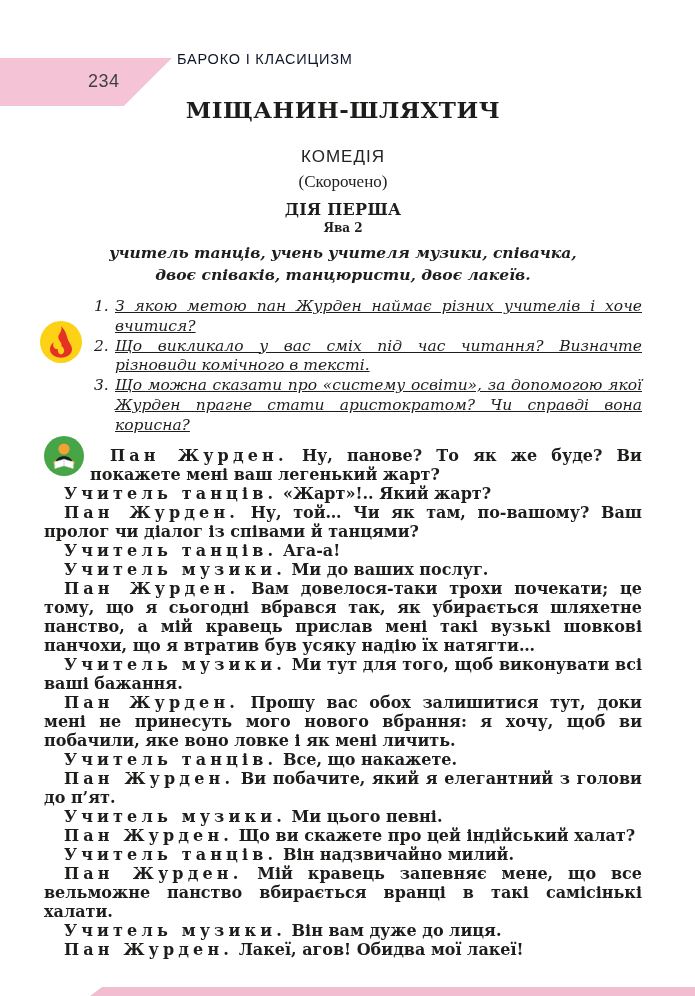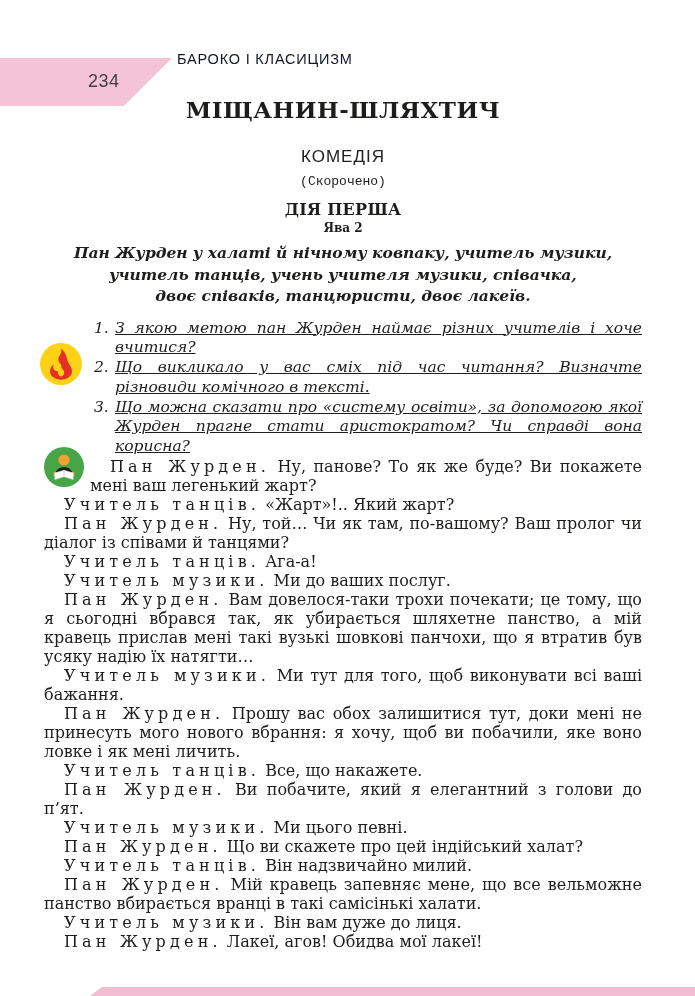--- a/index.html
+++ b/index.html
@@ -42,22 +42,22 @@
     font-size:23px;font-weight:bold;letter-spacing:.5px;
     line-height:28px;
   }
   .play-genre{
     margin-top:23px;text-align:center;
     font-family:"Liberation Sans",sans-serif;
     font-size:17px;line-height:20px;letter-spacing:1px;color:#222;
   }
   .play-note{
     margin-top:5px;text-align:center;
-    font-family:Liberation Mono, monospace;
-    font-size:13px;line-height:20px;color:#222;
+    font-family:Liberation Serif, serif;
+    font-size:17px;line-height:20px;color:#222;
   }
   .play-act{
     margin-top:9px;text-align:center;
     font-size:16px;font-weight:bold;line-height:18px;letter-spacing:.3px;
   }
   .play-scene{
     text-align:center;
     font-size:12px;font-weight:bold;line-height:18px;
   }
   .stage-directions{
@@ -78,20 +78,22 @@
   .q-list{margin:0;padding:0;list-style:none;}
   .q-item{
     display:flex;
     font-style:italic;font-size:15.5px;line-height:19.8px;
   }
   .q-num{flex:0 0 21px;}
   .q-text{flex:1;text-align:justify;text-decoration:underline;}
 
   
   .dialogue{
+    margin-top:10px;
+    font-weight:bold;
   }
   .reader-badge{
     float:left;width:40px;height:40px;
     margin:-10px 6px 2px 0;
   }
   .dlg{
     margin:0;
     font-size:16px;line-height:19px;
     text-align:justify;text-indent:20px;
   }
@@ -117,21 +119,20 @@
 
   <div class="content">
 
     <h1 class="play-title">МІЩАНИН-ШЛЯХТИЧ</h1>
     <div class="play-genre">КОМЕДІЯ</div>
     <div class="play-note">(Скорочено)</div>
     <div class="play-act">ДІЯ ПЕРША</div>
     <div class="play-scene">Ява 2</div>
 
     <div class="stage-directions">
-      <div>Пан Журден у халаті й нічному ковпаку, учитель музики,</div>
       <div>учитель танців, учень учителя музики, співачка,</div>
       <div>двоє співаків, танцюристи, двоє лакеїв.</div>
     </div>
 
     <section class="questions">
       <svg class="icon fire-badge" viewBox="0 0 40 40" aria-hidden="true">
         <circle cx="20" cy="20" r="20" fill="#fcd116"></circle>
         <path fill="#e53125" d="M20 5c2 5-3 7-2.5 11 .4 3 3 4 3 7a4 4 0 0 1-8 0c0-1 .3-1.8.8-2.8C11 21.6 9.5 24 9.5 27c0 4.7 4.7 8 10.5 8s10.5-3.3 10.5-8c0-3.4-2-5.3-3.3-8C25.5 15.5 25 9 20 5z"></path>
         <path fill="#fcd116" d="M20 23.6c1.9 1.3 3 2.8 3 4.6 0 2.1-1.4 3.6-3 3.6s-3-1.5-3-3.6c0-1.8 1.1-3.3 3-4.6z"></path>
       </svg>

